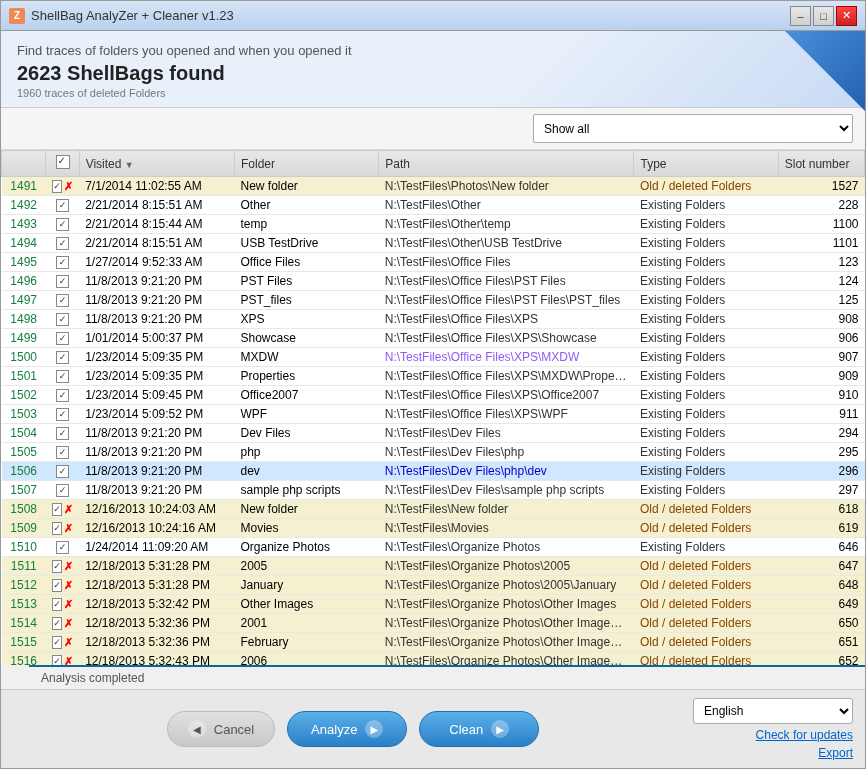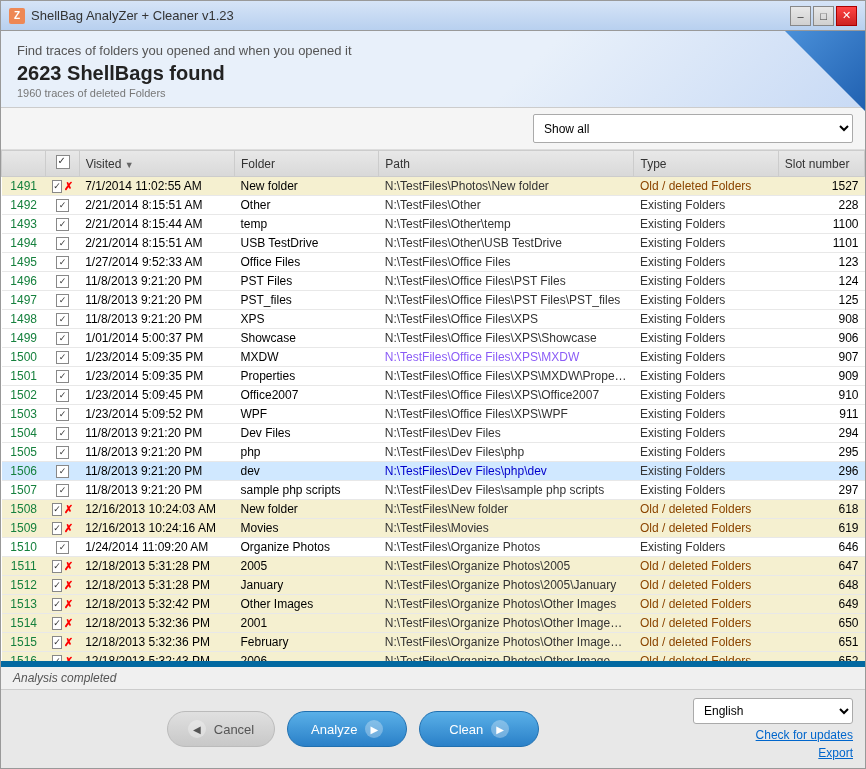--- a/index.html
+++ b/index.html
@@ -264,26 +264,26 @@
       color: #8b4500;
     }
 
     .type-existing {
       color: #333;
     }
 
     
     .status-bar {
       background: #f0f0f0;
-      border-top: 6px solid #0369a1;
+      border-top: 2px solid #0369a1;
       padding: 4px 12px;
       font-size: 12px;
       color: #555;
-      font-style: italic;
       flex-shrink: 0;
+      margin-left: 28px;
     }
 
     
     .bottom-toolbar {
       background: #e8e8e8;
       border-top: 1px solid #ccc;
       padding: 8px 12px;
       display: flex;
       align-items: center;
       justify-content: space-between;

